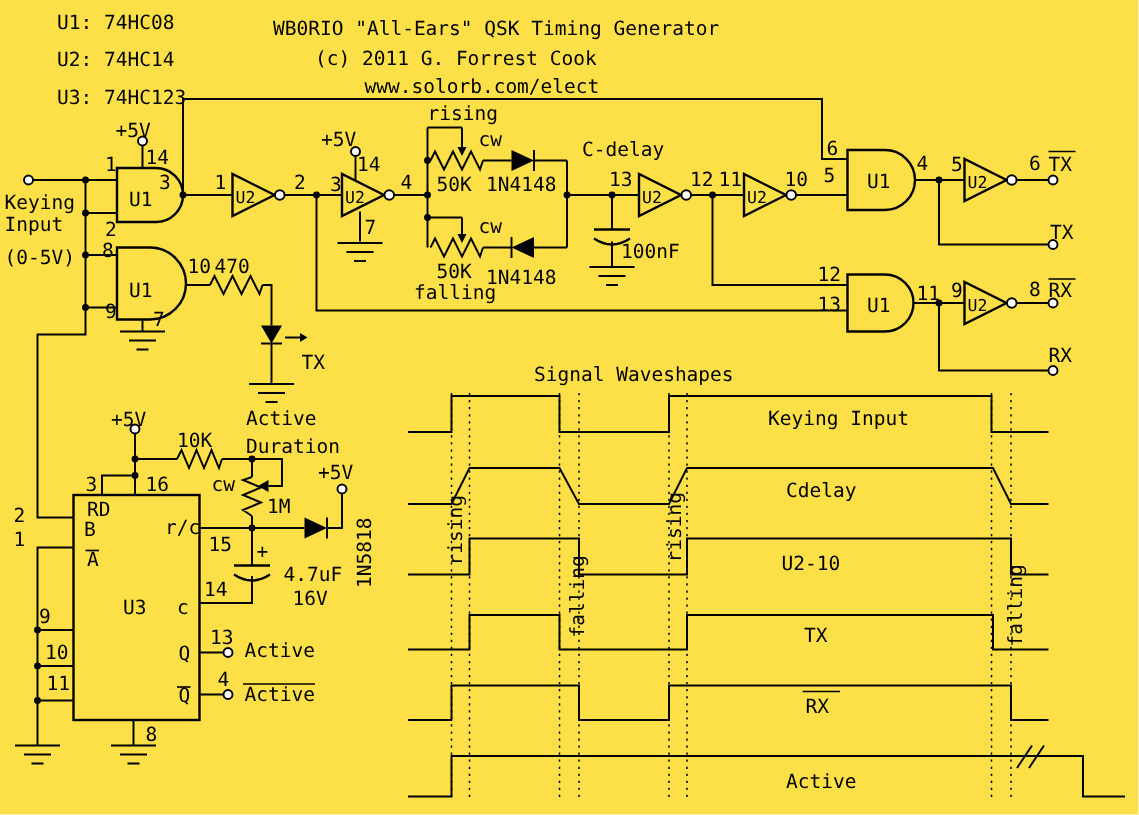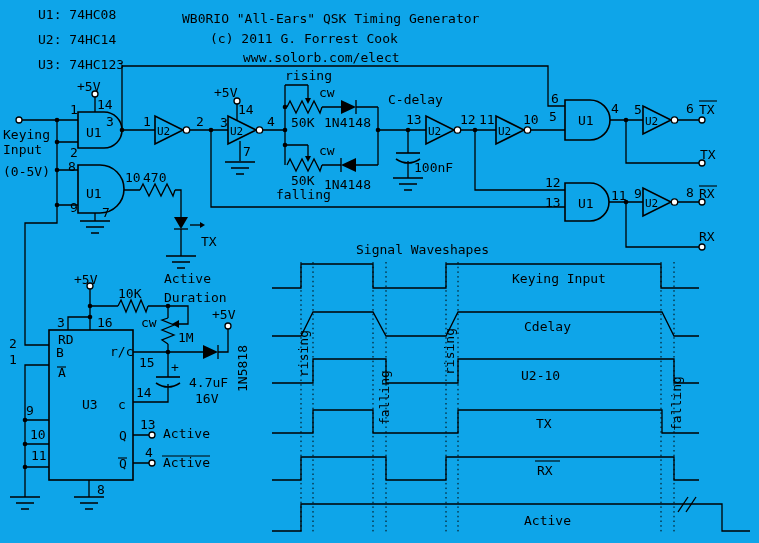--- a/index.html
+++ b/index.html
@@ -1,16 +1,16 @@
 <!DOCTYPE html>
 <html><head>
 <meta charset="utf-8">
 <style>
   html,body{margin:0;padding:0;background:#fff;}
-  .stage{position:relative;width:759px;height:543px;background:#0ea5e9;overflow:hidden;}
+  .stage{position:relative;width:759px;height:543px;background:#fde047;overflow:hidden;}
   svg{display:block;}
   .wire{fill:none;stroke:#000;stroke-width:1.3;}
   .thin{fill:none;stroke:#000;stroke-width:1.1;}
   .part{fill:none;stroke:#000;stroke-width:1.6;}
   .fillb{fill:#000;stroke:none;}
   .term{fill:#fff;stroke:#000;stroke-width:1.3;}
   .dot{fill:#000;stroke:none;}
   .guide{stroke:#000;stroke-width:1;stroke-dasharray:1.5 3.2;fill:none;}
   .lbl{font-family:"DejaVu Sans Mono",monospace;font-size:13px;fill:#000;}
   .sm{font-family:"DejaVu Sans Mono",monospace;font-size:11px;fill:#000;}

